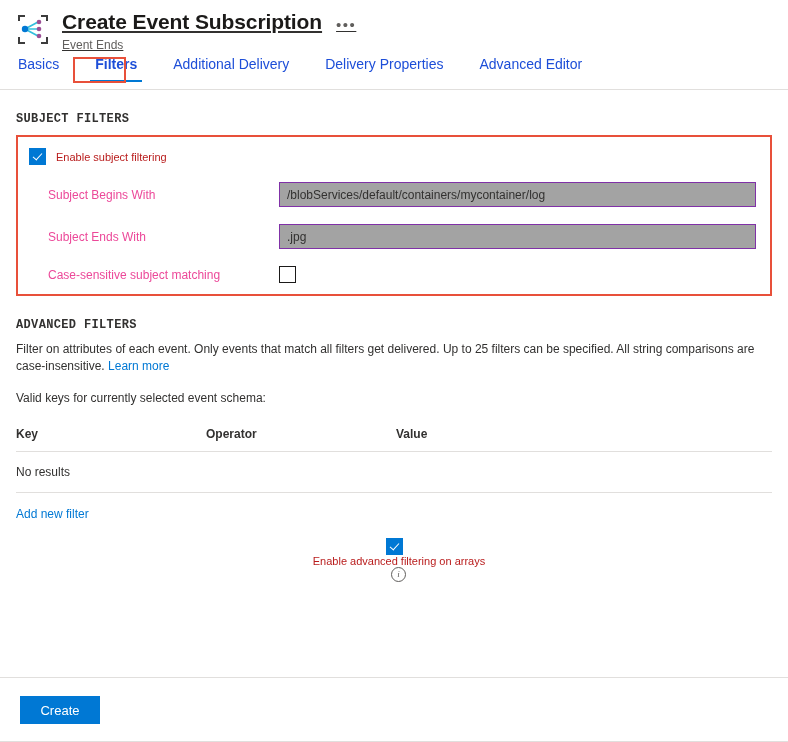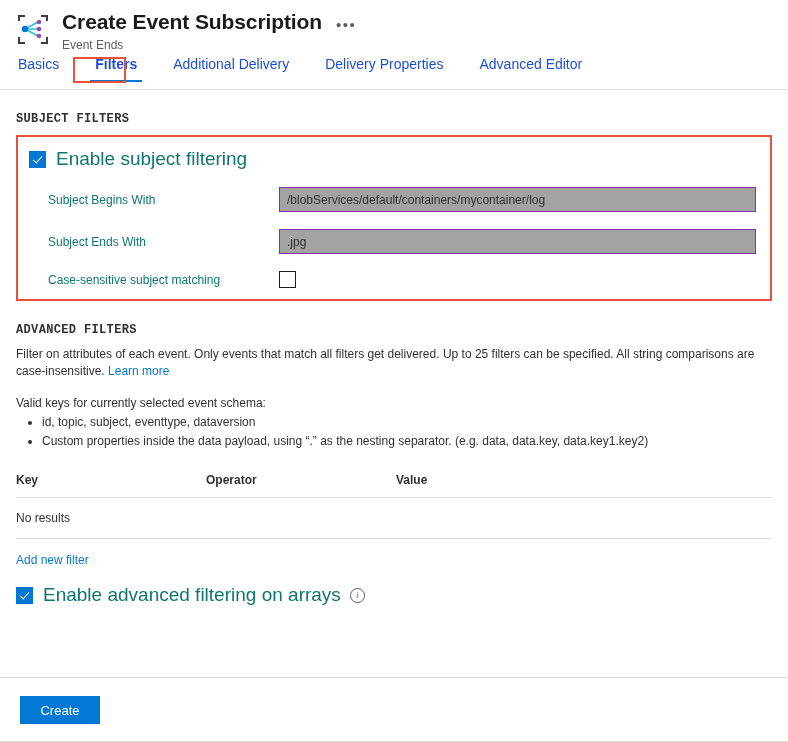--- a/index.html
+++ b/index.html
@@ -28,20 +28,21 @@
   .header-icon {
     width: 34px;
     height: 34px;
     margin-right: 12px;
     margin-top: 3px;
     flex: 0 0 34px;
   }
   .header-titles {
     display: flex;
     flex-direction: column;
+    text-decoration: underline;
   }
   .title-row {
     display: flex;
     align-items: center;
   }
   .page-title {
     font-size: 21px;
     font-weight: 600;
     line-height: 26px;
     color: #1b1a19;
@@ -157,42 +158,42 @@
     position: absolute;
     left: 5px;
     top: 2px;
     width: 4px;
     height: 8px;
     border: solid #ffffff;
     border-width: 0 1.6px 1.6px 0;
     transform: rotate(42deg);
   }
   .cblabel {
-    font-size: 19px;
-    color: #0f766e;
+    font-size: 11px;
+    color: #b91c1c;
     margin-left: 10px;
     cursor: pointer;
   }
 
   
   .subject-block {
     position: relative;
     border: 2px solid #e8503a;
     box-sizing: border-box;
     padding: 11px 0 11px 11px;
     margin-top: 6px;
   }
   .field-row {
     display: flex;
     align-items: center;
     margin-top: 17px;
   }
   .field-label {
     font-size: 12px;
-    color: #0f766e;
+    color: #ec4899;
     width: 250px;
     flex: 0 0 250px;
     padding-left: 19px;
     box-sizing: border-box;
   }
   .field-input {
     flex: 1 1 auto;
     height: 25px;
     box-sizing: border-box;
     border: 1px solid #8a2be2;
@@ -257,20 +258,21 @@
     display: inline-block;
     font-size: 12px;
     color: #0078d4;
     margin-top: 14px;
     cursor: pointer;
     text-decoration: none;
   }
 
   .arrays-row {
     margin-top: 16px;
+    flex-direction: column;
   }
   .info-icon {
     width: 13px;
     height: 13px;
     border: 1px solid #605e5c;
     border-radius: 50%;
     display: inline-flex;
     align-items: center;
     justify-content: center;
     font-size: 9px;
@@ -384,24 +386,20 @@
   </div>
 
   
   <div class="section-head">ADVANCED FILTERS</div>
   <div class="section-desc">
     <span>Filter on attributes of each event. Only events that match all filters get delivered. Up to 25 filters can be specified. All string comparisons are case-insensitive.</span>
     <a class="link">Learn more</a>
   </div>
 
   <div class="valid-keys-title">Valid keys for currently selected event schema:</div>
-  <ul class="keys">
-    <li>id, topic, subject, eventtype, dataversion</li>
-    <li>Custom properties inside the data payload, using “.” as the nesting separator. (e.g. data, data.key, data.key1.key2)</li>
-  </ul>
 
   <table class="filters">
     <thead>
       <tr>
         <th class="col-key">Key</th>
         <th class="col-op">Operator</th>
         <th class="col-val">Value</th>
       </tr>
     </thead>
     <tbody>

